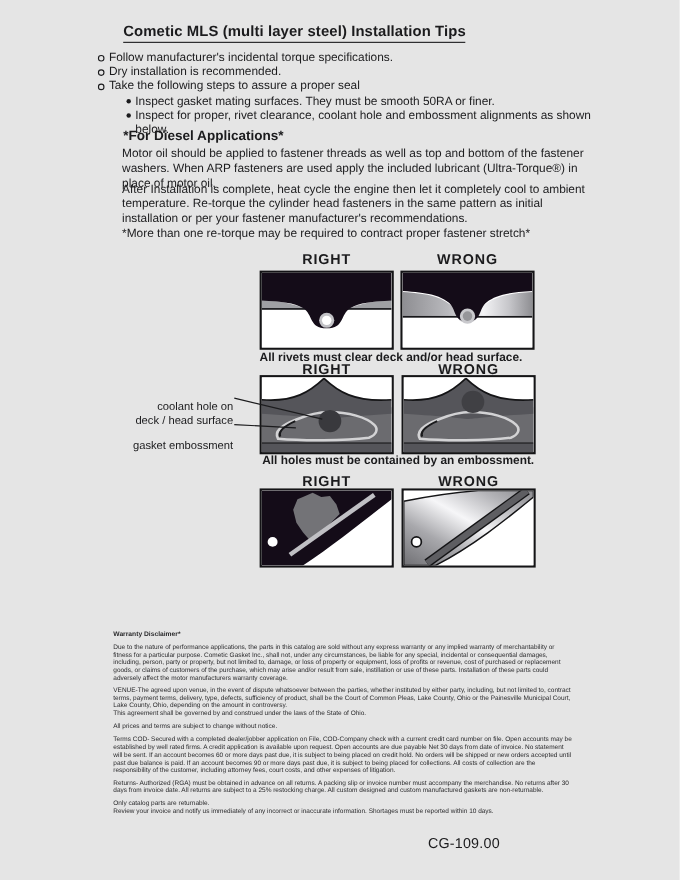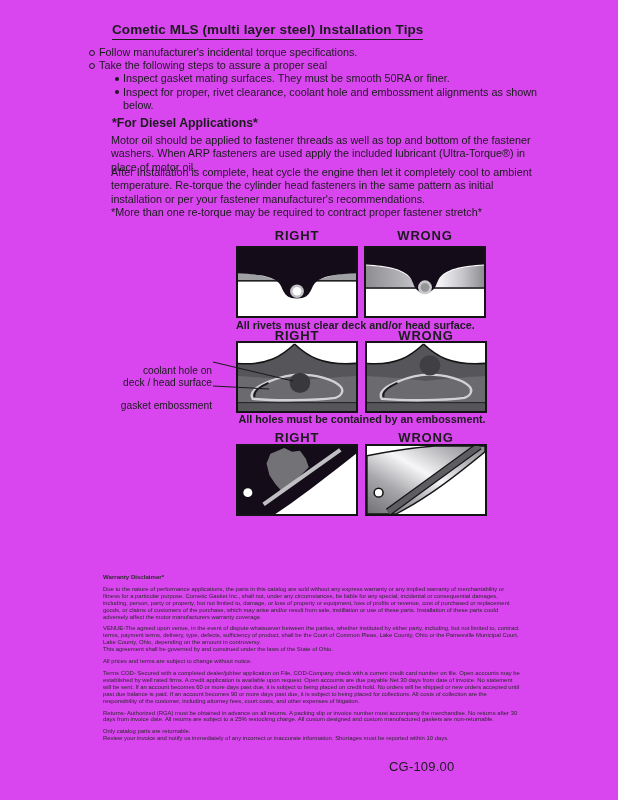--- a/index.html
+++ b/index.html
@@ -1,17 +1,17 @@
 <!DOCTYPE html>
 <html><head>
 <meta charset="utf-8">
 <style>
   html,body{margin:0;padding:0;background:#ffffff;}
   .page{
-    position:relative;width:618px;height:800px;background:#d946ef;overflow:hidden;
+    position:relative;width:618px;height:800px;background:#e5e5e5;overflow:hidden;
     font-family:"Liberation Sans", sans-serif;color:#1b1b1d;
   }
   .abs{position:absolute;}
   .title{
     font-size:13.5px;font-weight:bold;border-bottom:1.6px solid #1b1b1d;
     padding-bottom:2px;display:inline-block;letter-spacing:.1px;
   }
   .tips{font-size:10.8px;line-height:13.2px;}
   .tip-row{display:flex;align-items:flex-start;}
   .marker-circle{
@@ -41,20 +41,24 @@
 <div class="page">
 
   <div class="abs" style="left:112px;top:20px;">
     <span class="title">Cometic MLS (multi layer steel) Installation Tips</span>
   </div>
 
   <div class="abs tips" style="left:89px;top:46px;width:470px;">
     <div class="tip-row">
       <span class="marker-circle"></span>
       <span>Follow manufacturer's incidental torque specifications.</span>
+    </div>
+    <div class="tip-row">
+      <span class="marker-circle"></span>
+      <span>Dry installation is recommended.</span>
     </div>
     <div class="tip-row">
       <span class="marker-circle"></span>
       <span>Take the following steps to assure a proper seal</span>
     </div>
     <div class="tip-row sub">
       <span class="marker-dot"></span>
       <span>Inspect gasket mating surfaces.  They must be smooth 50RA or finer.</span>
     </div>
     <div class="tip-row sub">

